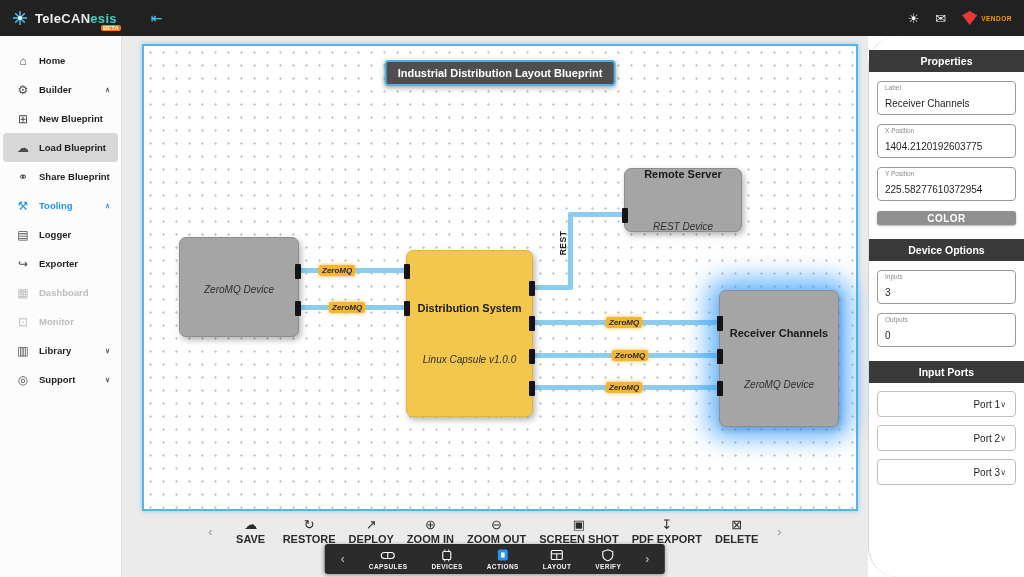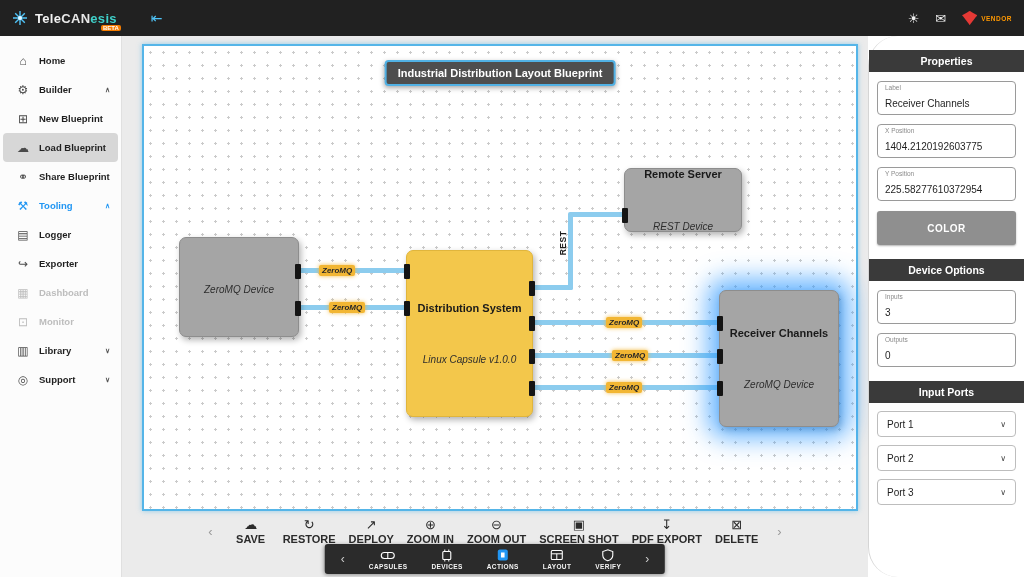--- a/index.html
+++ b/index.html
@@ -27,22 +27,22 @@
   .side-item.active { background:#d7d7d7; }
   .side-item.accent, .side-item.accent .sicon, .side-item.accent .chev { color:#2196f3; }
   .side-item.disabled, .side-item.disabled .sicon { color:#bdbdbd; cursor:default; }
 
   
   .rightpanel { position:absolute; top:36px; right:0; width:156px; bottom:0; background:#fff; border-left:1px solid #d5d5d5; z-index:20;border-radius:30px; }
   .panel-header { margin-top:14px; background:#3a3a3a; color:#fff; font-size:10.5px; font-weight:bold; text-align:center; padding:5px 0; }
   .pfield { position:relative; margin:9px 8px 0; border:1px solid #9a9a9a; border-radius:4px; padding:11px 7px 3px; background:#fff; }
   .pfield .flabel { position:absolute; top:2px; left:7px; font-size:6.5px; color:#8a8a8a; }
   .pfield input { border:none; outline:none; width:100%; font-size:10px; color:#1f1f1f; font-family:"Liberation Sans", sans-serif; background:transparent; }
-  .color-btn { display:block; margin:10px 8px 0; width:calc(100% - 16px); height:34px; background:#8f8f8f; border:none; border-radius:3px; color:#fff; font-size:10px; font-weight:bold; letter-spacing:.5px; cursor:pointer; box-shadow:0 1px 2px rgba(0,0,0,.3); font-family:"Liberation Sans", sans-serif; }
-  .port-row { margin:8px 8px 0; height:26px; border:1px solid #bdbdbd; border-radius:4px; display:flex; align-items:center; justify-content:space-between; padding:0 9px; font-size:10px; color:#1f1f1f; cursor:pointer; background:#fff; }
+  .color-btn { display:block; margin:10px 8px 0; width:calc(100% - 16px); height:14px; background:#8f8f8f; border:none; border-radius:3px; color:#fff; font-size:10px; font-weight:bold; letter-spacing:.5px; cursor:pointer; box-shadow:0 1px 2px rgba(0,0,0,.3); font-family:"Liberation Sans", sans-serif; }
+  .port-row { margin:8px 8px 0; height:26px; border:1px solid #bdbdbd; border-radius:4px; display:flex; align-items:center; justify-content:flex-end; padding:0 9px; font-size:10px; color:#1f1f1f; cursor:pointer; background:#fff; }
   .port-row .pchev { font-size:8px; color:#444; }
 
   
   .main { position:absolute; top:36px; left:122px; right:156px; bottom:0; background:#ebebeb; }
   .canvas { position:absolute; left:20px; top:8px; right:10px; bottom:66px; background:#fff; border:2px solid #55b5e8; box-shadow:0 0 5px rgba(85,181,232,.6);
             background-image:radial-gradient(circle, #cacaca 1px, rgba(0,0,0,0) 1.3px); background-size:13px 13px; }
   .canvas-title { position:absolute; top:14px; left:50%; transform:translateX(-50%); background:#4e4e4e; color:#fff; border:2px solid #51b1e4; border-radius:4px; padding:5px 11px; font-size:11px; font-weight:bold; white-space:nowrap; box-shadow:0 2px 5px rgba(0,0,0,.35); z-index:5; }
 
   .node { position:absolute; border-radius:7px; display:flex; flex-direction:column; align-items:center; justify-content:center; text-align:center; box-shadow:2px 3px 6px rgba(0,0,0,.3); padding:4px; z-index:3;gap:35px; }
   .node .ntitle { font-size:11px; font-weight:bold; color:#1a1a1a; line-height:1.25; }

